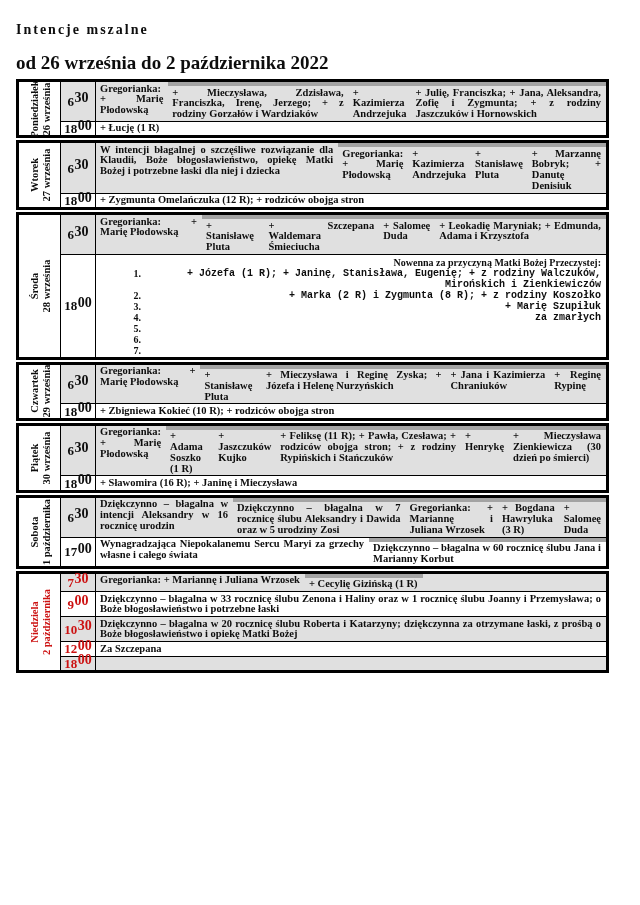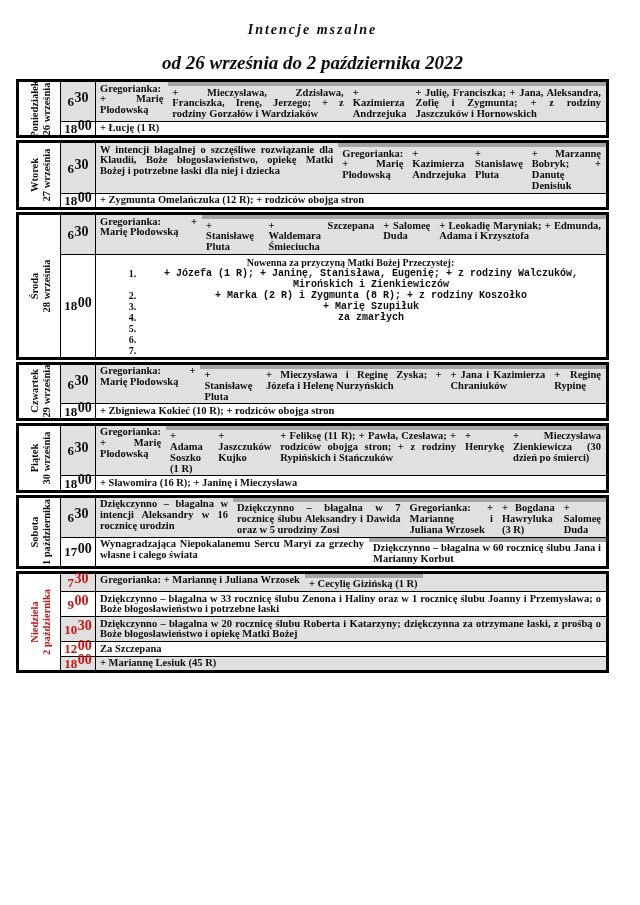--- a/index.html
+++ b/index.html
@@ -2,21 +2,21 @@
 <html style="--shaded: #e0e0e0; --red: #cc1111;"><head>
 <meta charset="utf-8">
 <style>
   * { margin:0; padding:0; box-sizing:border-box; }
   html,body { background:#ffffff; }
   .page {
     width:640px; height:905px; position:relative; overflow:hidden;
     font-family:"Liberation Serif","DejaVu Serif",serif;
     font-weight:bold; color:#0d0d0d; background:#ffffff;
   }
-  .title-wrap { width:593px; margin:22px 0 5px 16px; text-align:center;font-style:italic; }
+  .title-wrap { width:593px; margin:22px 0 5px 16px; text-align:left; }
   .title-line1 { font-size:14px; letter-spacing:2px; }
   .title-line2 { font-size:19px; margin-top:14px; }
   .schedule { width:593px; margin-left:16px; }
   .day-block {
     display:flex; border:3px solid #000; margin-bottom:2px; background:#fff;
   }
   .day-cell { flex:0 0 42px; width:42px; border-right:1px solid #000; position:relative; background:#fff; }
   .day-label {
     position:absolute; top:50%; left:50%;
     transform:translate(-50%,-50%) rotate(-90deg);
@@ -32,21 +32,21 @@
     display:flex; align-items:center; justify-content:center;
     font-size:13px; line-height:13px;
   }
   .time-cell sup { font-size:14px; line-height:8px; vertical-align:top; position:relative; top:-3px; margin-left:0.5px; }
   .rows { flex:1; display:flex; flex-direction:row; min-width:0; }
   .row {
     padding:1.5px 5px 1px 4px; font-size:10.5px; line-height:10.8px;
     text-align:justify; min-height:13px;
   }
   .row + .row { border-top:4px solid #a3a3a3; }
-  .row.multiline { font-size:10px; line-height:11px; text-align:center; }
+  .row.multiline { font-size:10px; line-height:11px; text-align:right; }
   .line { min-height:11px; }
   .line.numbered { display:flex; padding-left:24px; }
   .line .num { flex:0 0 17px; width:17px; }
   .line .numtext { flex:1;font-family:Liberation Mono, monospace; }
 </style>
 </head>
 <body>
 
 <div class="page">
   <div class="title-wrap">
@@ -320,20 +320,17 @@
             </div>
             <div class="rows">
               <div class="row">Za Szczepana</div>
             </div>
           </div>
           <div class="slot shaded">
             <div class="time-cell">
               <span>18</span>
               <sup>00</sup>
             </div>
-            <div class="rows">
-              <div class="row">+ Mariannę Lesiuk (45 R)</div>
-            </div>
           </div>
         </div>
       </div>
     </div>
 </div>
 
 </body></html>

